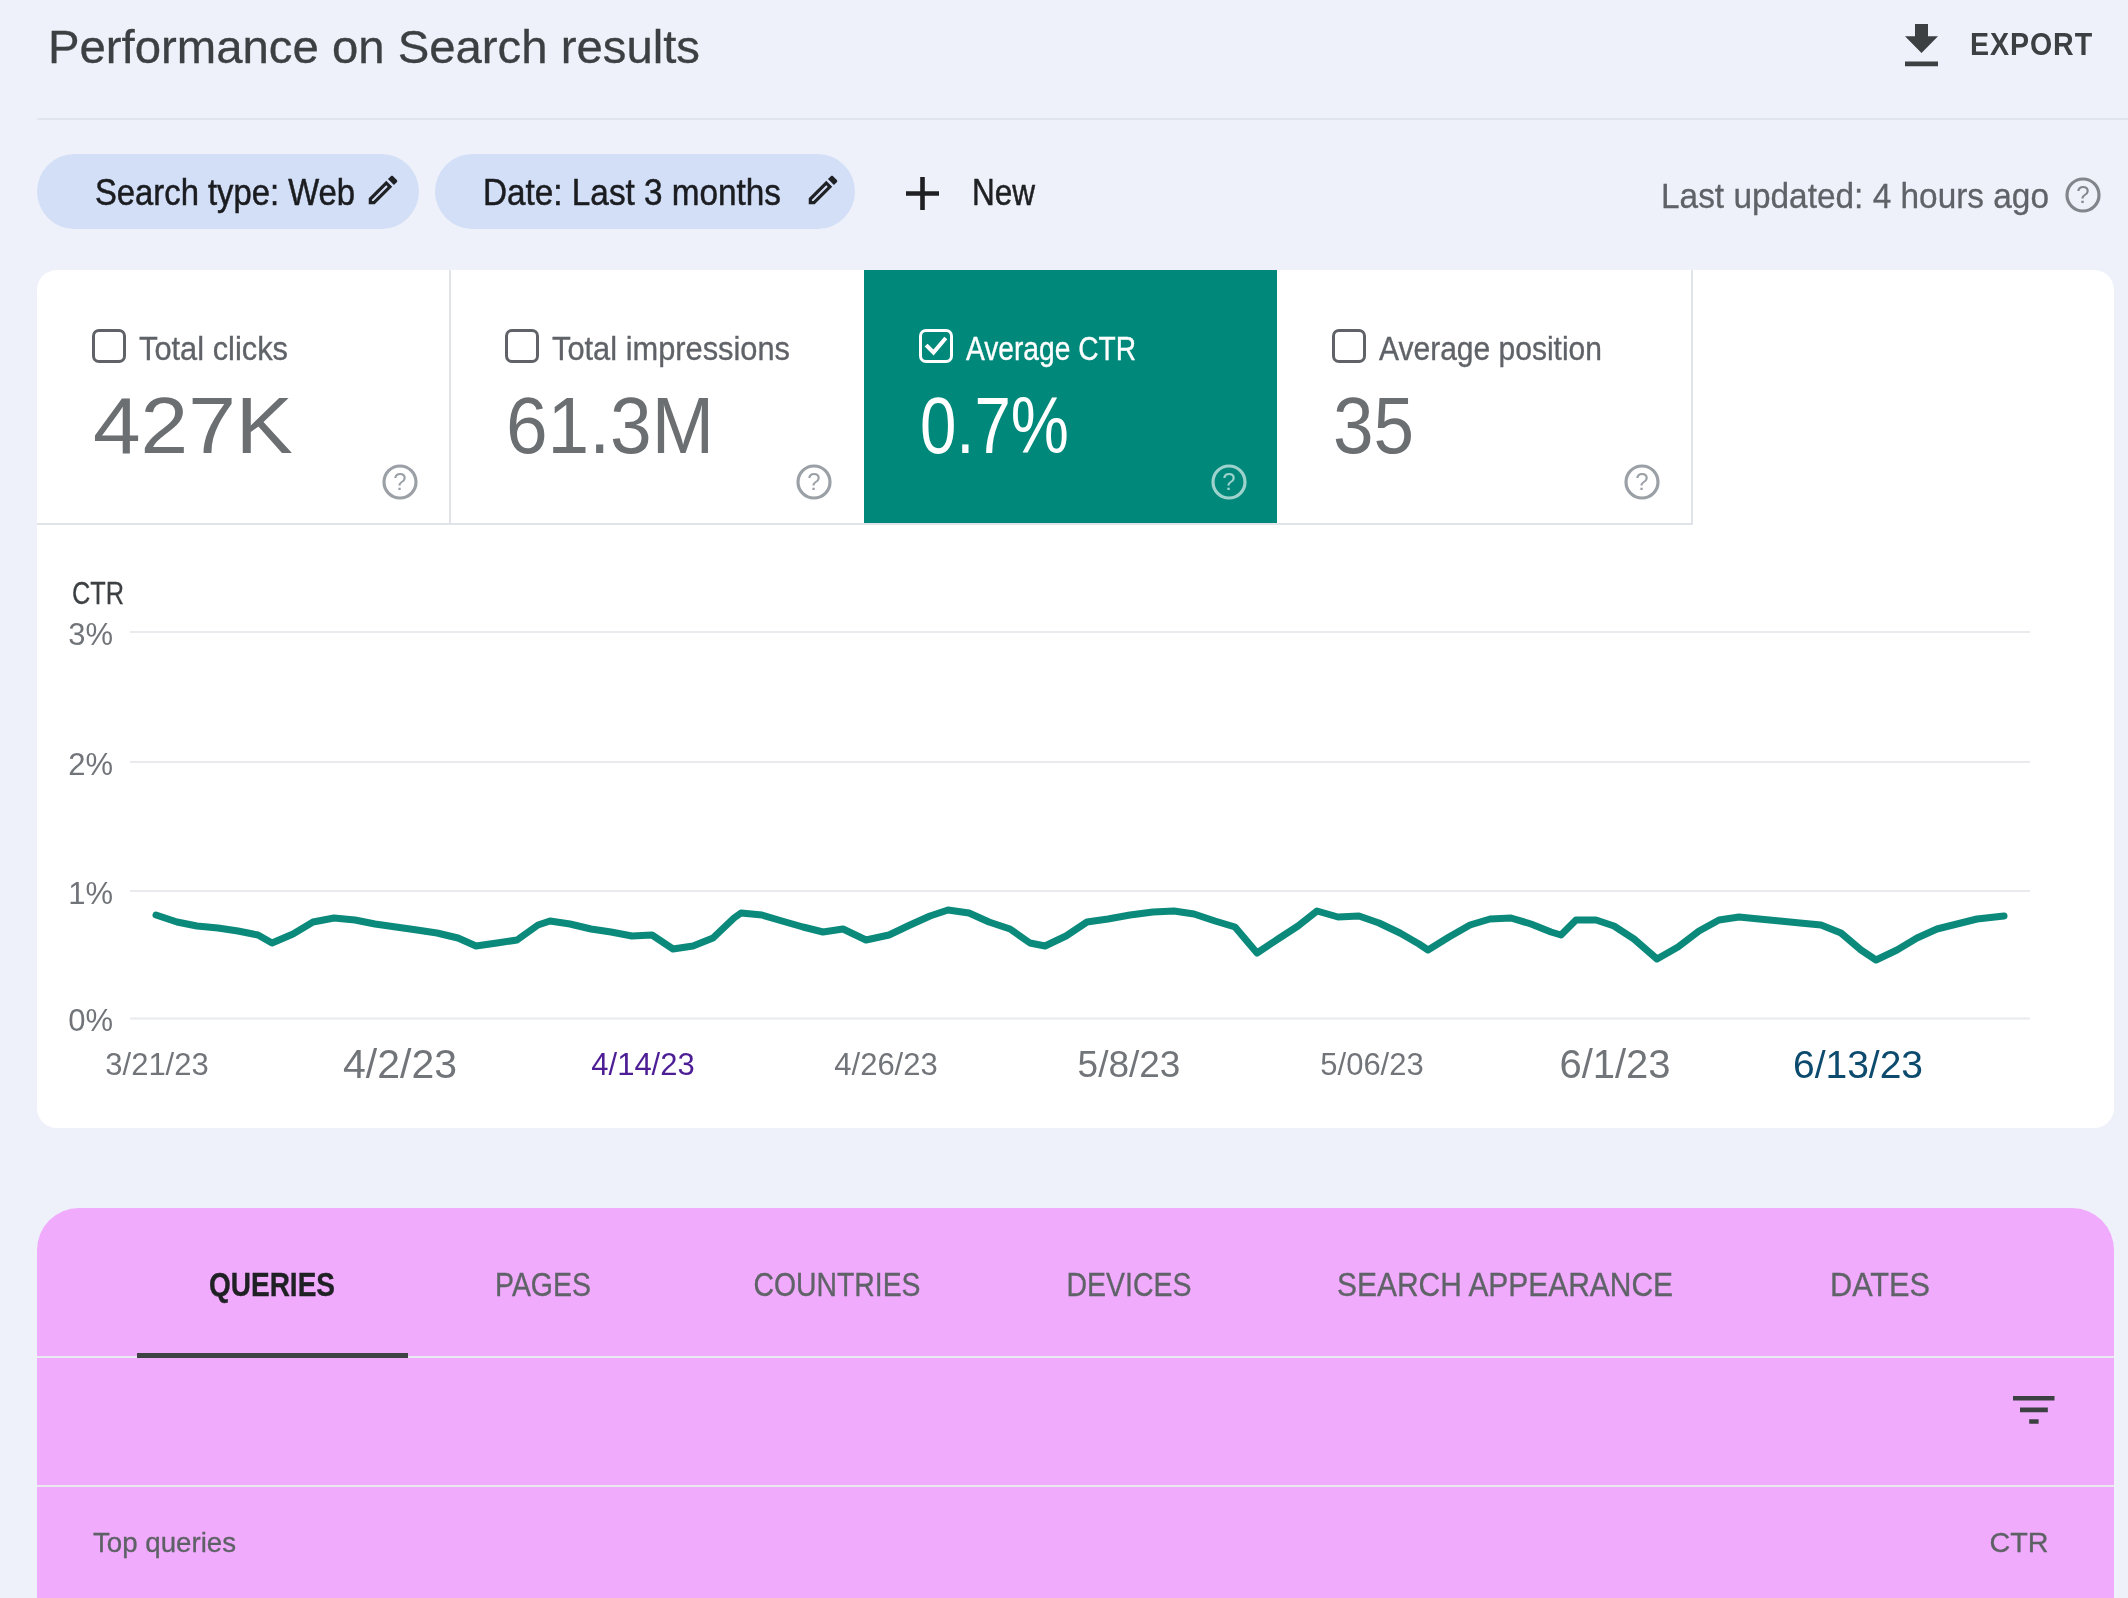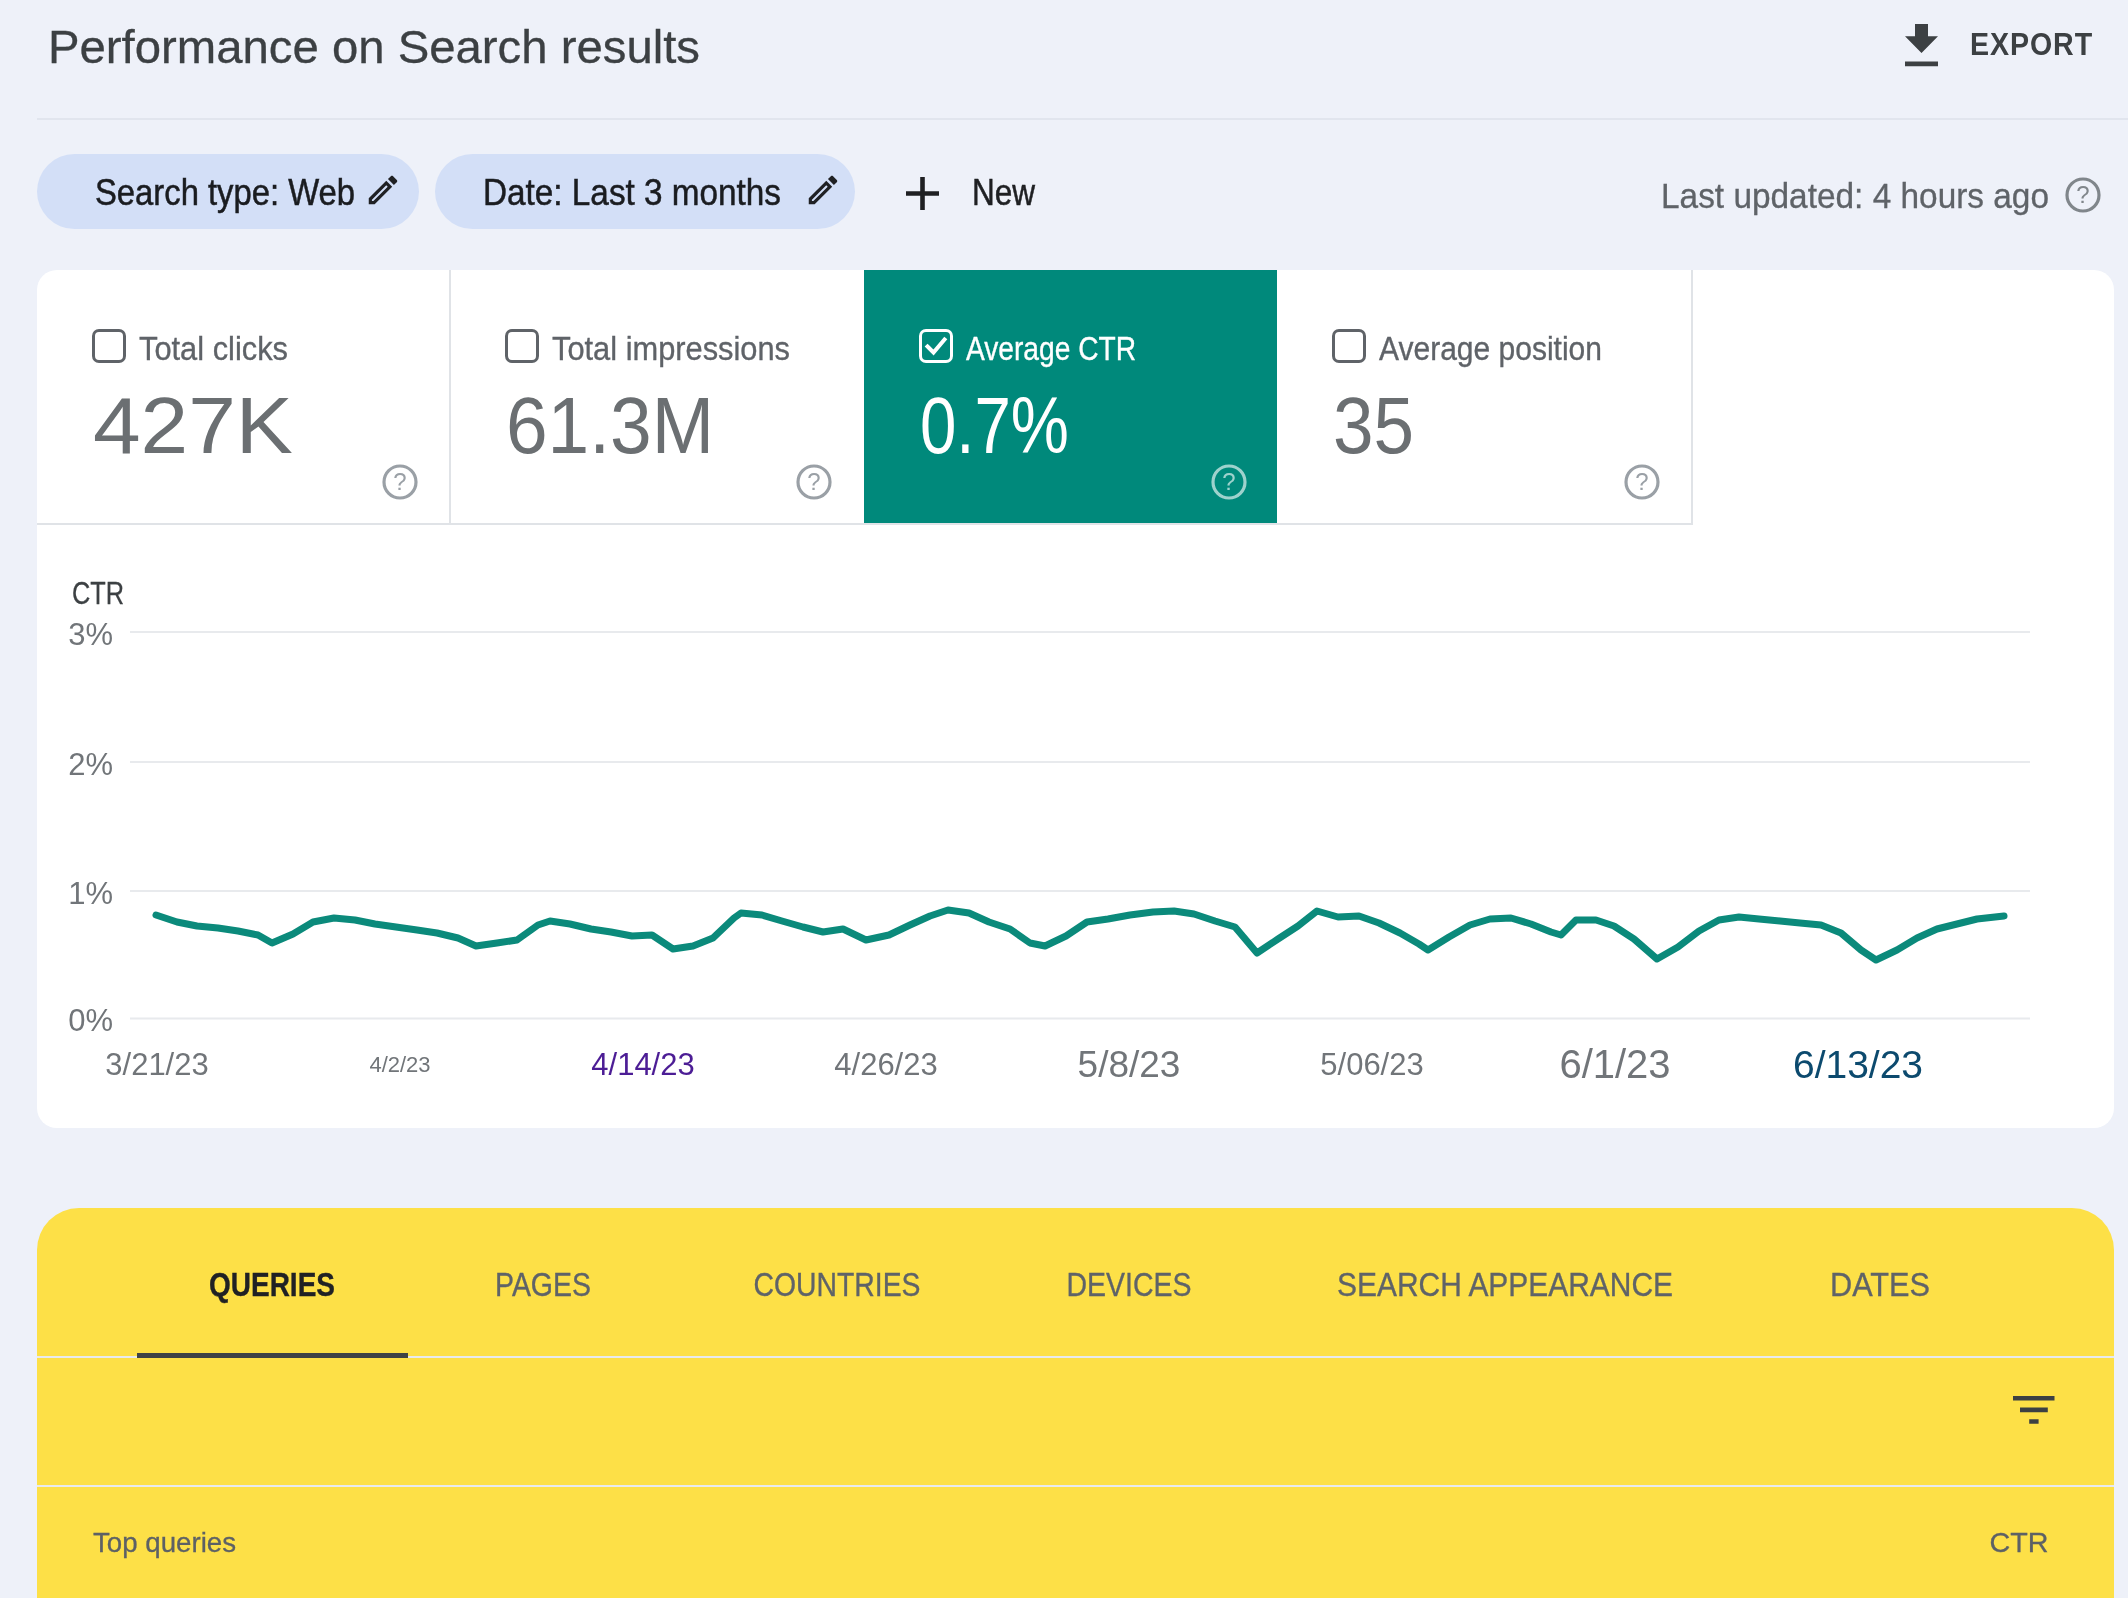--- a/index.html
+++ b/index.html
@@ -69,29 +69,29 @@
 <div class="abs" style="left:0;top:607.8px;width:76px;text-align:right;font-size:31px;line-height:31px;color:#717579">1%</div>
 <div class="abs" style="left:0;top:735.3px;width:76px;text-align:right;font-size:31px;line-height:31px;color:#717579">0%</div>
 <svg class="abs" style="left:0;top:0" width="2077" height="858" viewBox="0 0 2077 858">
         <line x1="93" y1="362" x2="1993" y2="362" stroke="#e8eaed" stroke-width="2"></line>
         <line x1="93" y1="492" x2="1993" y2="492" stroke="#e8eaed" stroke-width="2"></line>
         <line x1="93" y1="621" x2="1993" y2="621" stroke="#e8eaed" stroke-width="2"></line>
         <line x1="93" y1="748.5" x2="1993" y2="748.5" stroke="#e8eaed" stroke-width="2"></line>
         <polyline fill="none" stroke="#0b8a7b" stroke-width="7" stroke-linejoin="round" stroke-linecap="round" points="119,645 140,652 160,656 181,658 201,661 221,665 235,673 256,664 276,652 297,648 318,650 338,654 359,657 380,660 400,663 421,668 439,676 460,673 480,670 501,655 513,651 533,654 554,659 574,662 595,666 615,665 636,679 656,676 676,668 697,648 704,643 725,645 745,651 766,657 786,662 806,659 829,670 852,665 873,655 893,646 911,640 932,643 952,652 973,659 993,673 1008,676 1029,666 1050,652 1071,649 1093,645 1116,642 1137,641 1157,644 1178,651 1198,657 1220,683 1241,669 1261,656 1280,641 1301,647 1322,646 1342,653 1363,663 1382,674 1391,680 1412,667 1433,655 1453,649 1474,648 1494,654 1514,662 1524,665 1539,650 1559,650 1577,656 1597,669 1620,689 1641,677 1662,661 1682,650 1702,647 1722,649 1743,651 1763,653 1784,655 1804,663 1824,680 1839,690 1860,680 1880,668 1900,659 1920,654 1940,649 1967,646"></polyline>
       </svg>
 <div class="abs" style="left:120px;top:778.8px;font-size:31px;line-height:31px;color:#717579;transform:translateX(-50%);white-space:pre">3/21/23</div>
-<div class="abs" style="left:363px;top:778.8px;font-size:22px;line-height:31px;color:#717579;transform:translateX(-50%);white-space:pre">4/2/23</div>
+<div class="abs" style="left:363px;top:778.8px;font-size:41px;line-height:31px;color:#717579;transform:translateX(-50%);white-space:pre">4/2/23</div>
 <div class="abs" style="left:606px;top:778.8px;font-size:31px;line-height:31px;color:#4c1d95;transform:translateX(-50%);white-space:pre">4/14/23</div>
 <div class="abs" style="left:849px;top:778.8px;font-size:31px;line-height:31px;color:#717579;transform:translateX(-50%);white-space:pre">4/26/23</div>
 <div class="abs" style="left:1092px;top:778.8px;font-size:37px;line-height:31px;color:#717579;transform:translateX(-50%);white-space:pre">5/8/23</div>
 <div class="abs" style="left:1335px;top:778.8px;font-size:31px;line-height:31px;color:#717579;transform:translateX(-50%);white-space:pre">5/06/23</div>
 <div class="abs" style="left:1578px;top:778.8px;font-size:40px;line-height:31px;color:#717579;transform:translateX(-50%);white-space:pre">6/1/23</div>
 <div class="abs" style="left:1821px;top:778.8px;font-size:39px;line-height:31px;color:#0c4a6e;transform:translateX(-50%);white-space:pre">6/13/23</div>
 </div>
-<div class="abs" style="left:37px;top:1208px;width:2077px;height:390px;background:#fde047;border-radius:42px 42px 0 0;overflow:hidden">
+<div class="abs" style="left:37px;top:1208px;width:2077px;height:390px;background:#f0abfc;border-radius:42px 42px 0 0;overflow:hidden">
 <div style="position:absolute;left:234.5px;top:58.8px;font-size:34px;line-height:34px;color:#202124;white-space:pre;font-weight:700;-webkit-text-stroke:0.35px #202124;transform:translateX(-50%) scaleX(0.8233);">QUERIES</div>
 <div style="position:absolute;left:506px;top:58.8px;font-size:34px;line-height:34px;color:#5f6368;white-space:pre;-webkit-text-stroke:0.35px #5f6368;transform:translateX(-50%) scaleX(0.8374);">PAGES</div>
 <div style="position:absolute;left:799.5px;top:58.8px;font-size:34px;line-height:34px;color:#5f6368;white-space:pre;-webkit-text-stroke:0.35px #5f6368;transform:translateX(-50%) scaleX(0.834);">COUNTRIES</div>
 <div style="position:absolute;left:1091.5px;top:58.8px;font-size:34px;line-height:34px;color:#5f6368;white-space:pre;-webkit-text-stroke:0.35px #5f6368;transform:translateX(-50%) scaleX(0.8374);">DEVICES</div>
 <div style="position:absolute;left:1468px;top:58.8px;font-size:34px;line-height:34px;color:#5f6368;white-space:pre;-webkit-text-stroke:0.35px #5f6368;transform:translateX(-50%) scaleX(0.8803);">SEARCH APPEARANCE</div>
 <div style="position:absolute;left:1843px;top:58.8px;font-size:34px;line-height:34px;color:#5f6368;white-space:pre;-webkit-text-stroke:0.35px #5f6368;transform:translateX(-50%) scaleX(0.9022);">DATES</div>
 <div class="abs" style="left:0;top:148px;width:2077px;height:2px;background:#e8eaed"></div>
 <div class="abs" style="left:100px;top:145px;width:271px;height:5px;background:#3f4245"></div>
 <svg class="abs" style="left:1976px;top:187.5px" width="44" height="30" viewBox="0 0 44 30">
         <path d="M0 0 h41.5 v4.6 H0 z M7 11.6 h27.8 v4.6 H7 z M16.2 23.2 h9.4 v4.6 h-9.4 z" fill="#3c4043"></path>

